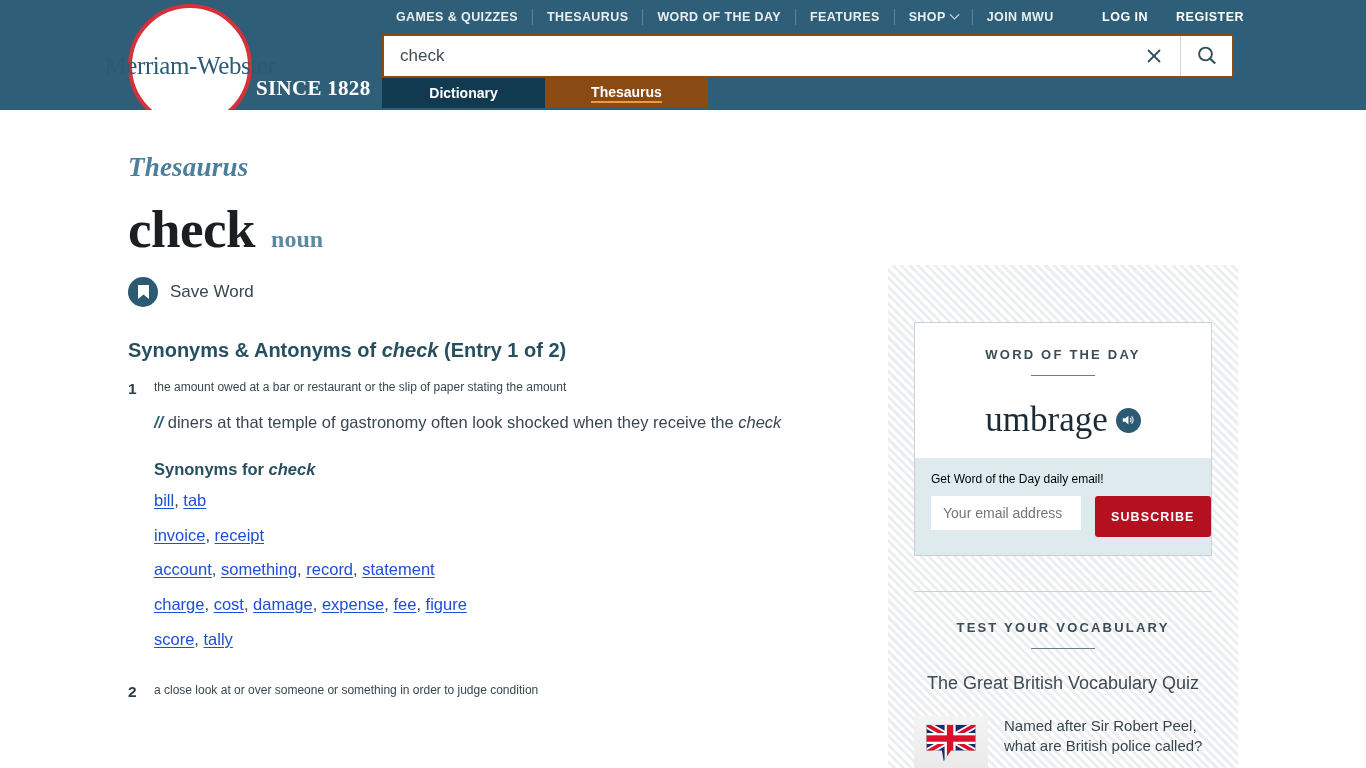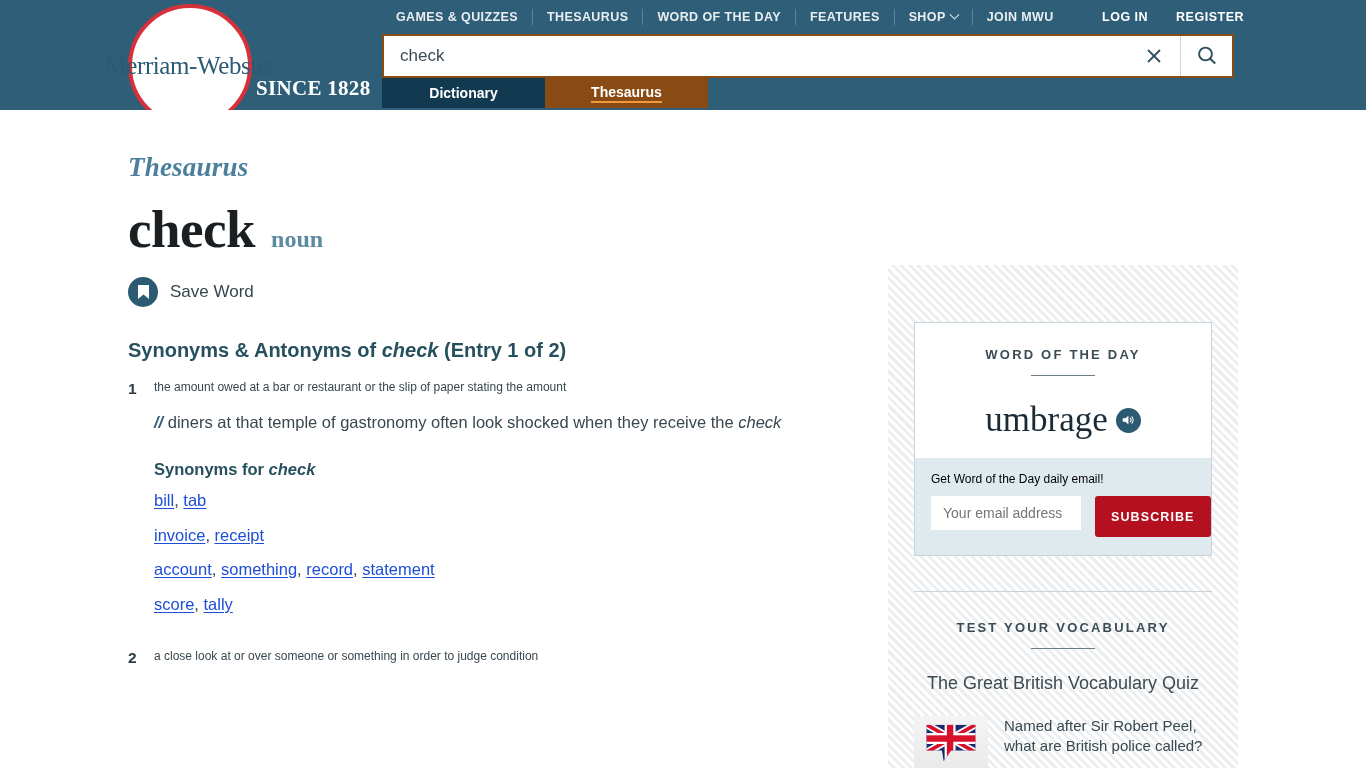--- a/index.html
+++ b/index.html
@@ -490,20 +490,23 @@
         </div>
 
 
         <div class="word-row">
           <a>invoice</a><span>, </span><a>receipt</a>
         </div>
         <div class="word-row">
           <a>account</a><span>, </span><a>something</a><span>, </span><a>record</a><span>, </span><a>statement</a>
         </div>
         <div class="word-row">
+          <a>charge</a><span>, </span><a>cost</a><span>, </span><a>damage</a><span>, </span><a>expense</a><span>, </span><a>fee</a><span>, </span><a>figure</a>
+        </div>
+        <div class="word-row">
           <a>score</a><span>, </span><a>tally</a>
         </div>
       </div>
     </div>
 
     <div class="sense" style="margin-top:30px">
       <div class="sense-num">2</div>
       <div class="sense-body">
         <div class="sense-def">a close look at or over someone or something in order to judge condition</div>
 

